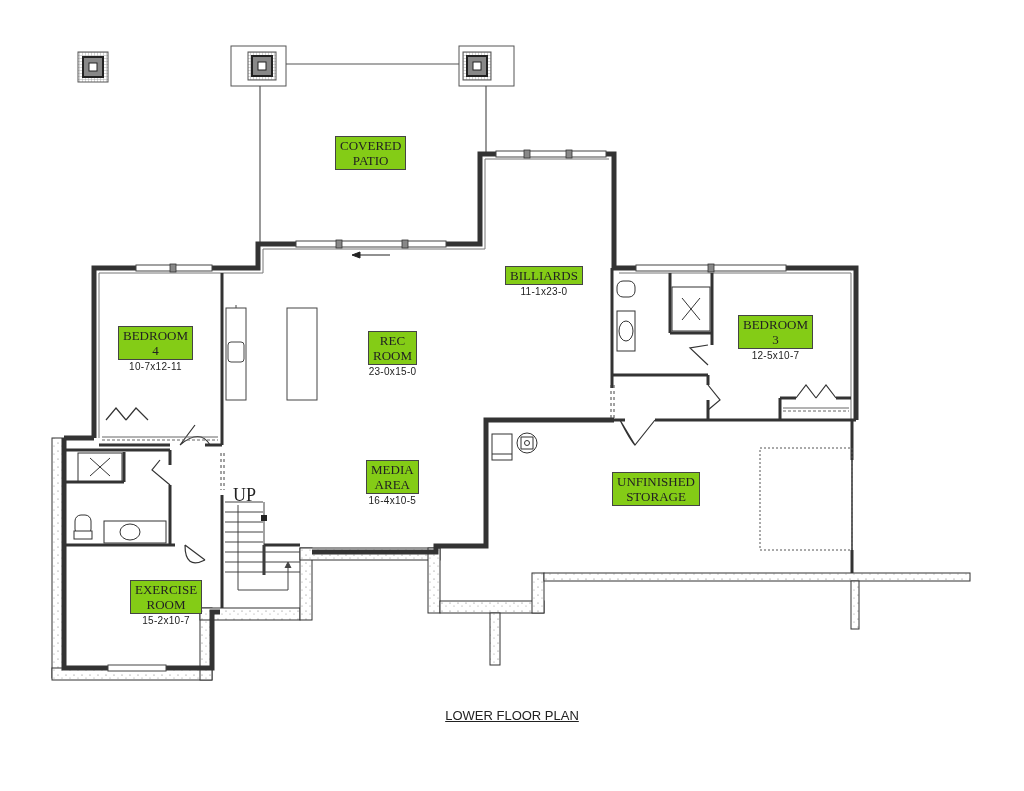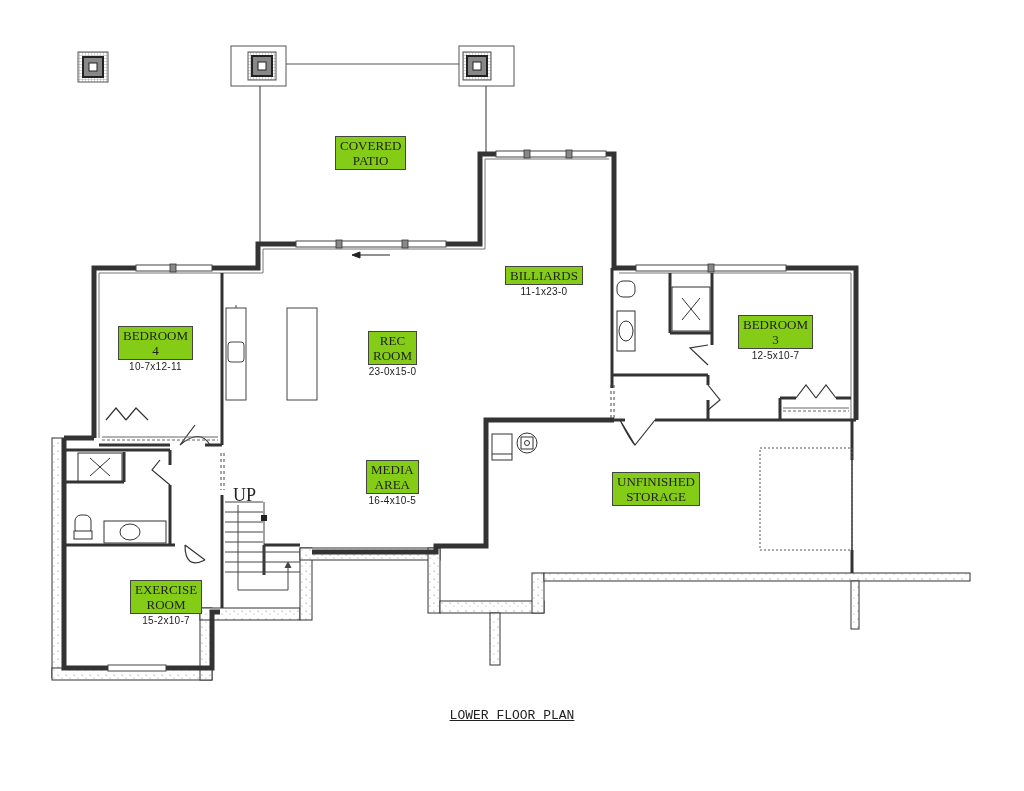--- a/index.html
+++ b/index.html
@@ -2,21 +2,21 @@
 <html><head>
 <meta charset="utf-8">
 <style>
   html, body { margin:0; padding:0; background:#ffffff; }
   body { width:1024px; height:791px; position:relative; overflow:hidden; font-family:"Liberation Serif", serif; }
   svg { position:absolute; left:0; top:0; }
   .label { position:absolute; text-align:center; }
   .box { display:inline-block; border:1.2px solid #444; background:#84cc16; padding:1px 4px; font-family:"Liberation Serif", serif; font-size:13px; line-height:15px; color:#222; }
   .dim { font-family:Liberation Sans, sans-serif; font-size:10px; color:#222; letter-spacing:0.3px; margin-top:1px; }
   .up { position:absolute; font-family:"Liberation Serif", serif; font-size:18px; color:#222; }
-  .footer { position:absolute; left:0; width:1024px; text-align:center; font-family:Liberation Mono, monospace; color:#222; }
+  .footer { position:absolute; left:0; width:1024px; text-align:center; font-family:Liberation Sans, sans-serif; color:#222; }
   .footer .title { font-size:13px; text-decoration:underline; }
   .footer .sub { font-size:13px; margin-top:2px; }
 </style>
 </head>
 <body>
 
 <svg width="1024" height="791" viewBox="0 0 1024 791" xmlns="http://www.w3.org/2000/svg">
   <defs>
     <pattern id="conc" width="8" height="8" patternUnits="userSpaceOnUse">
       <rect width="8" height="8" fill="#fff"></rect>

